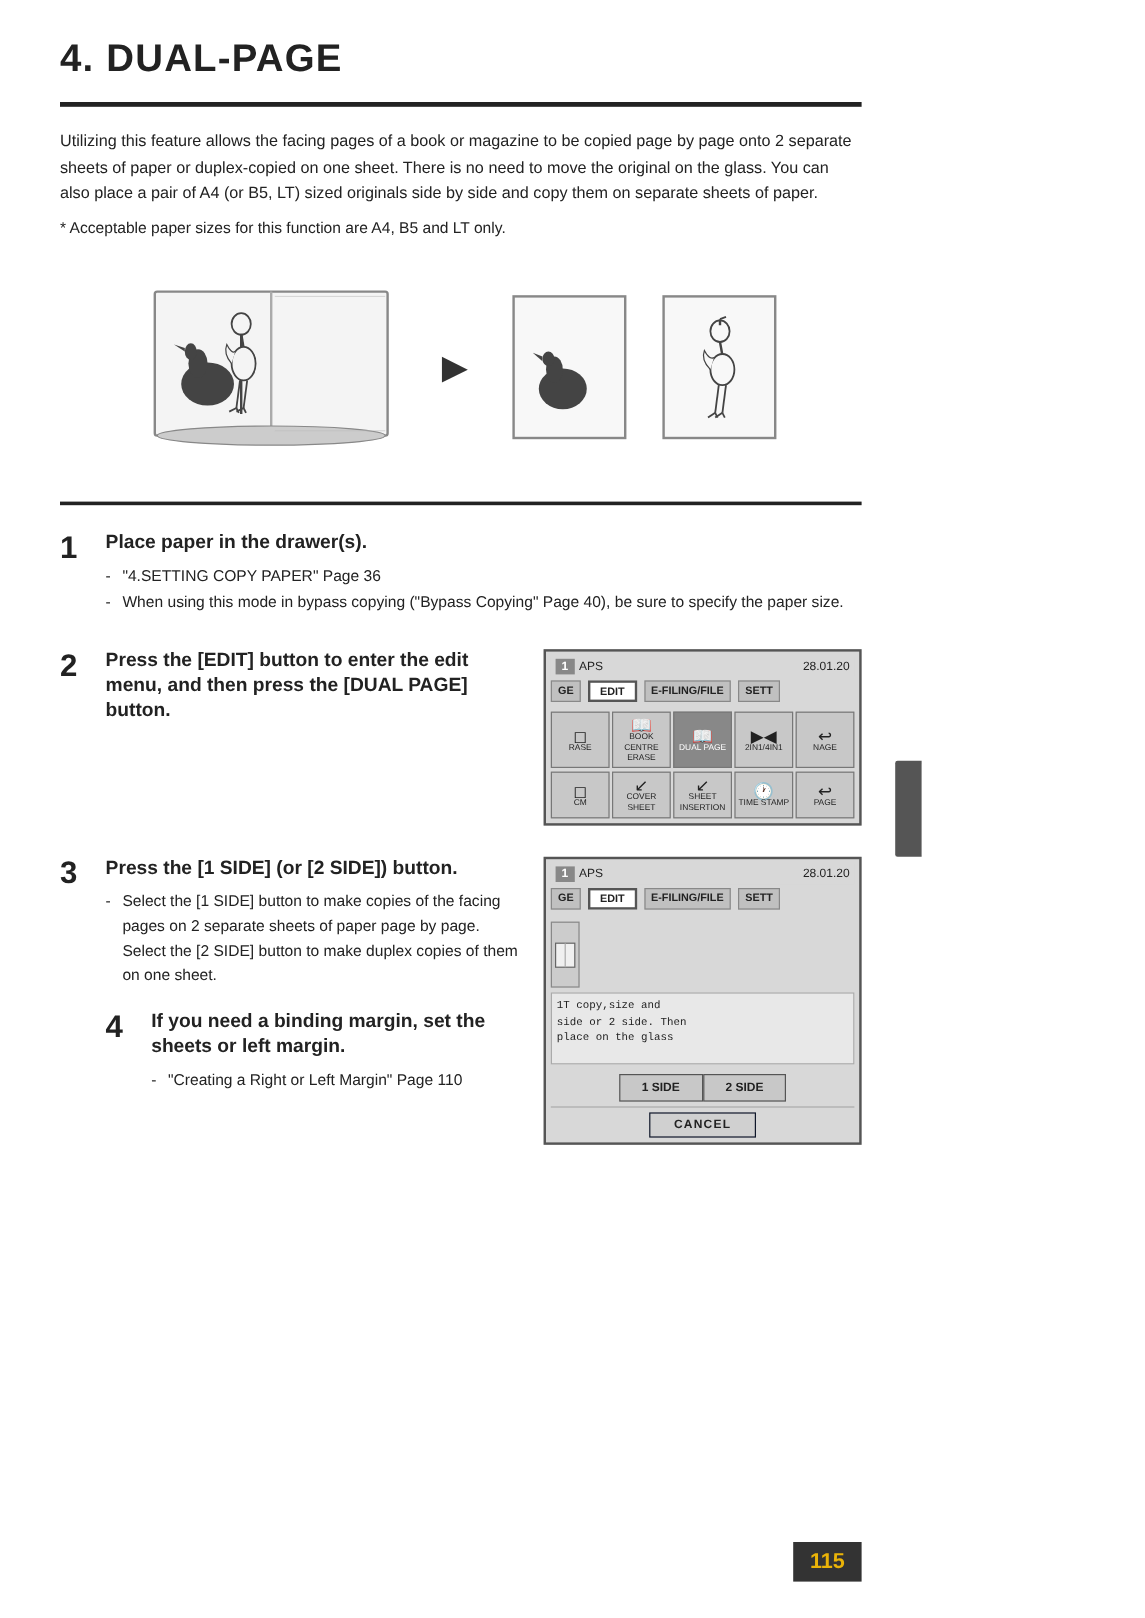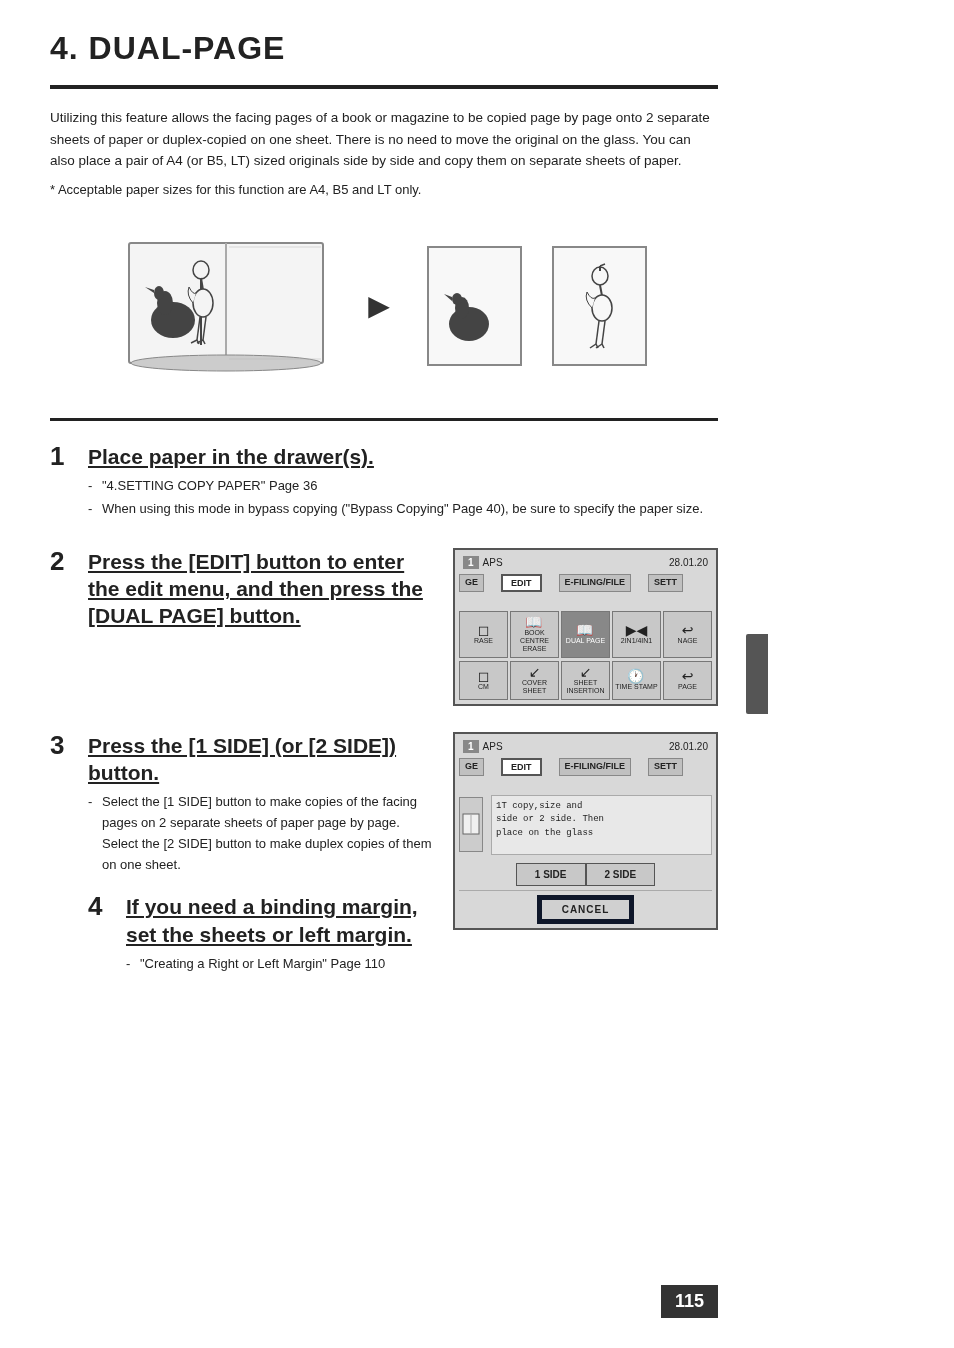--- a/index.html
+++ b/index.html
@@ -75,25 +75,24 @@
     }
 
     
     .section-rule {
       border: none;
       border-top: 3px solid #222;
       margin: 10px 0 22px 0;
     }
 
     .step-title {
-      font-size: 21px;
+      font-size: 16px;
       font-weight: bold;
       margin-bottom: 6px;
       line-height: 1.3;
-      text-decoration: underline;
     }
 
     .step-bullets {
       list-style: none;
       padding: 0;
       font-size: 13px;
       line-height: 1.6;
     }
 
     .step-bullets li {
@@ -121,22 +120,22 @@
       display: flex;
       align-items: center;
       justify-content: space-between;
       padding: 2px 4px;
       font-size: 10px;
       margin-bottom: 3px;
     }
 
     .lcd-tab-row {
       display: flex;
-      gap: 17px;
-      margin-bottom: 19px;
+      gap: 6px;
+      margin-bottom: 8px;
     }
 
     .lcd-tab {
       background: #c0c0c0;
       border: 1px solid #888;
       padding: 2px 5px;
       font-size: 9px;
       font-weight: bold;
       white-space: nowrap;
     }
@@ -217,21 +216,21 @@
     }
 
     .lcd-cancel-row {
       display: flex;
       justify-content: center;
       border-top: 1px solid #aaa;
       padding-top: 4px;
     }
 
     .lcd-cancel-btn {
-      border: 5px solid #0f172a;
+      border: 1px solid #0f172a;
       background: #d0d0d0;
       padding: 4px 20px;
       font-size: 10px;
       font-weight: bold;
       letter-spacing: 1px;
     }
 
     
     .right-tab {
       position: absolute;
@@ -243,21 +242,21 @@
       height: 80px;
       border-radius: 2px 0 0 2px;
     }
 
     
     .page-number-box {
       position: absolute;
       bottom: 30px;
       right: 50px;
       background: #333;
-      color: #ffffff;
+      color: #eab308;
       font-size: 18px;
       font-weight: bold;
       padding: 6px 14px;
       min-width: 54px;
       text-align: center;
     }
 
     
     .steps-section {
       margin-top: 0;
@@ -520,21 +519,21 @@
                 <span style="margin-left:auto;">28.01.20</span>
               </div>
 
               <div class="lcd-tab-row">
                 <div class="lcd-tab">GE</div>
                 <div class="lcd-tab active" style="background:#fff;padding:2px 8px;border:2px solid #555;">EDIT</div>
                 <div class="lcd-tab">E-FILING/FILE</div>
                 <div class="lcd-tab">SETT</div>
               </div>
 
-              <div style="display:flex; gap:4px; margin-bottom:4px;">
+              <div style="display:flex; gap:4px; margin-bottom:4px;flex-direction:column;">
                 <div style="width:28px; flex-shrink:0;">
                   <div style="border:1px solid #888;background:#ccc;width:24px;height:55px;margin-top:2px;display:flex;align-items:center;justify-content:center;">
                     <svg width="18" height="22" viewBox="0 0 18 22">
                       <rect x="1" y="1" width="16" height="20" fill="#f0f0f0" stroke="#666" stroke-width="1"></rect>
                       <line x1="9" y1="1" x2="9" y2="21" stroke="#aaa" stroke-width="1"></line>
                     </svg>
                   </div>
                 </div>
                 <div class="lcd-text-area" style="flex:1;background:#e8e8e8;border:1px solid #aaa;padding:4px;font-size:9px;font-family:'Courier New',monospace;line-height:1.5;">
                   <span style="white-space:pre-line;">1T copy,size and

